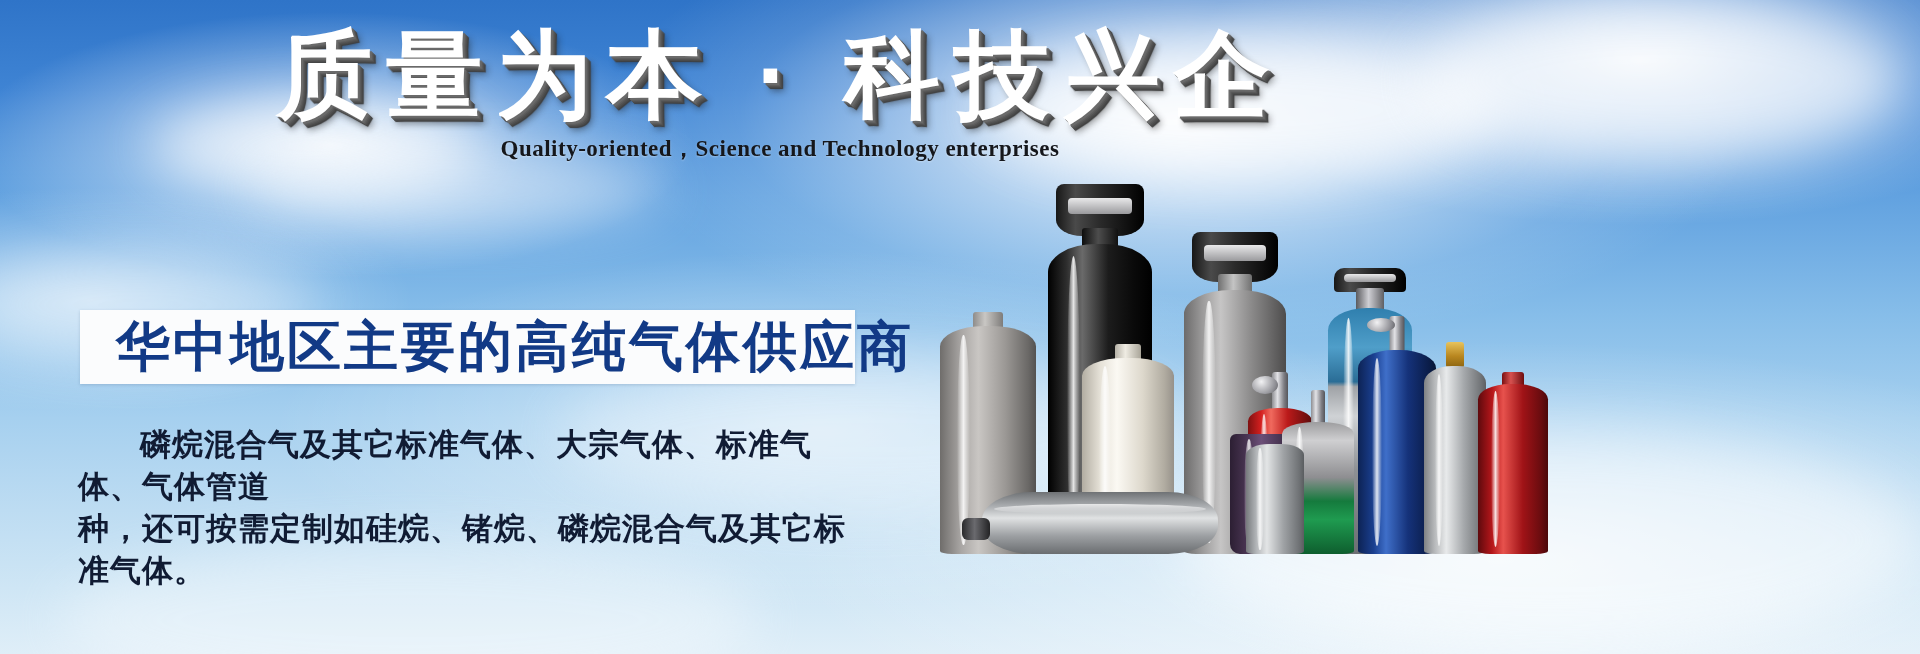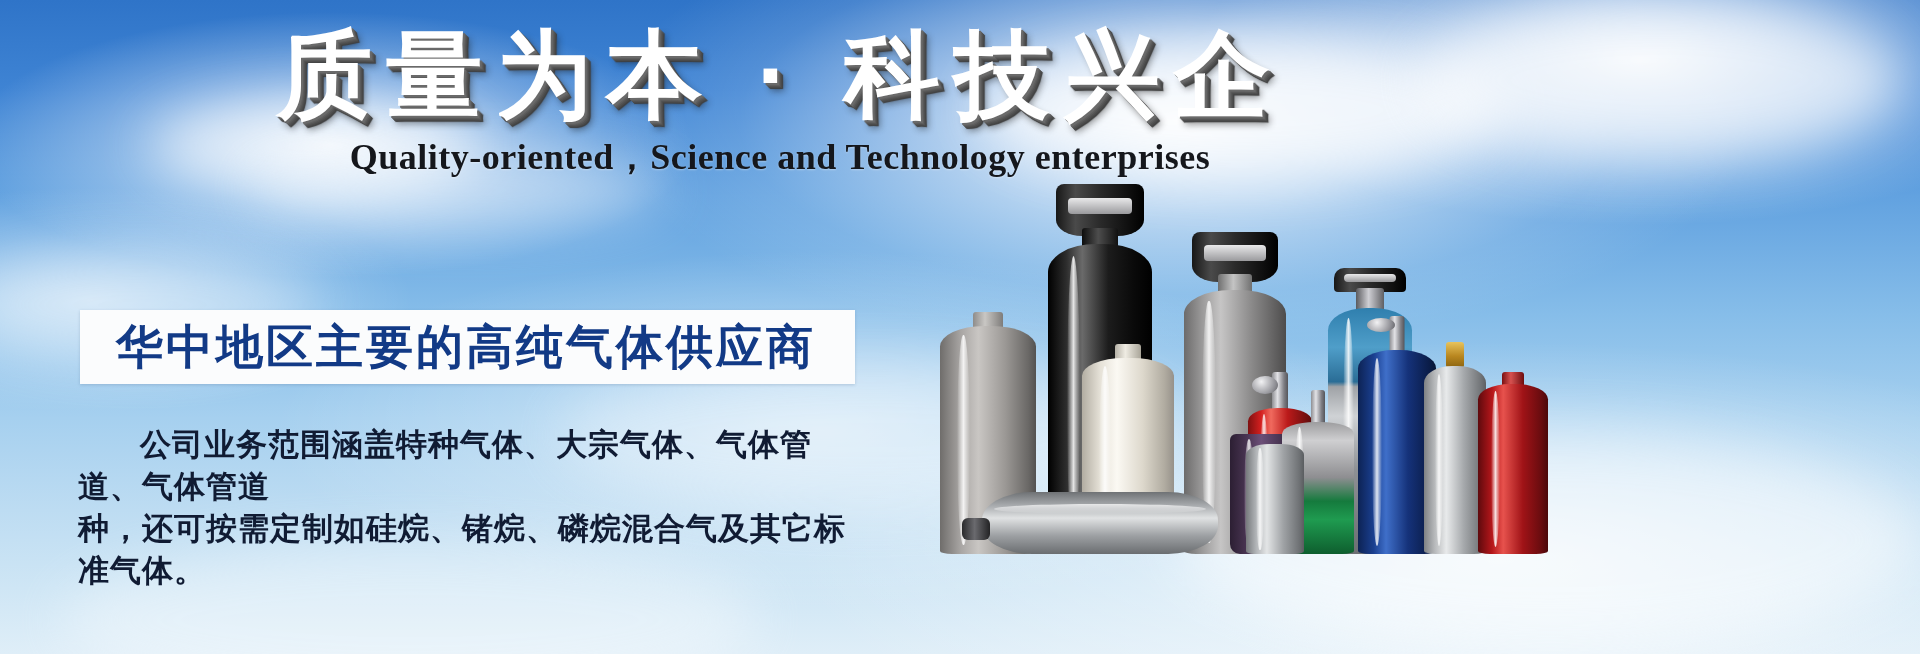--- a/index.html
+++ b/index.html
@@ -36,34 +36,34 @@
     font-size:96px;letter-spacing:14px;
     color:#ffffff;
     white-space:nowrap;
     text-shadow:
       2px 2px 0 #6a6a6a, 3px 3px 0 #5e5e5e, 4px 4px 0 #535353,
       5px 5px 0 #4a4a4a, 6px 6px 1px #3f3f3f, 7px 8px 7px rgba(20,20,20,.45);
   }
   #subtitle{
     position:absolute;left:0;top:133px;width:1560px;text-align:center;
     font-family:"Liberation Serif", serif;
-    font-size:36px;font-weight:bold;letter-spacing:0.5px;
+    font-size:23px;font-weight:bold;letter-spacing:0.5px;
     color:#15171c;white-space:nowrap;
     text-shadow:0 1px 2px rgba(255,255,255,.35);
   }
   
   #slogan-box{
     position:absolute;left:80px;top:310px;width:775px;height:74px;
     background:#fbfcfd;
     box-shadow:0 1px 3px rgba(40,70,110,.20);
     display:flex;align-items:center;
   }
   #slogan-text{
     font-family:"Liberation Sans", sans-serif;
-    font-weight:bold;font-size:47px;letter-spacing:3px;
+    font-weight:bold;font-size:54px;letter-spacing:3px;
     color:#123a86;white-space:nowrap;padding-left:36px;
   }
   
   #paragraph{
     position:absolute;left:78px;top:424px;width:790px;
     font-family:"Liberation Serif", serif;
     font-size:31px;line-height:42px;letter-spacing:1px;
     color:#101b33;font-weight:bold;
   }
   #paragraph p{margin:0;}
@@ -180,17 +180,17 @@
   </div>
 
   <div id="headline">质量为本 · 科技兴企</div>
   <div id="subtitle">Quality-oriented，Science and Technology enterprises</div>
 
   <div id="slogan-box">
     <span id="slogan-text">华中地区主要的高纯气体供应商</span>
   </div>
 
   <div id="paragraph">
-    <p class="indent">公司业务范围涵盖特种气体、大宗气体、气体管道、气体管道</p>
+    <p class="indent">磷烷混合气及其它标准气体、大宗气体、标准气体、气体管道</p>
     <p>种，还可按需定制如硅烷、锗烷、磷烷混合气及其它标准气体。</p>
   </div>
 
 </div>
 
 </body></html>

